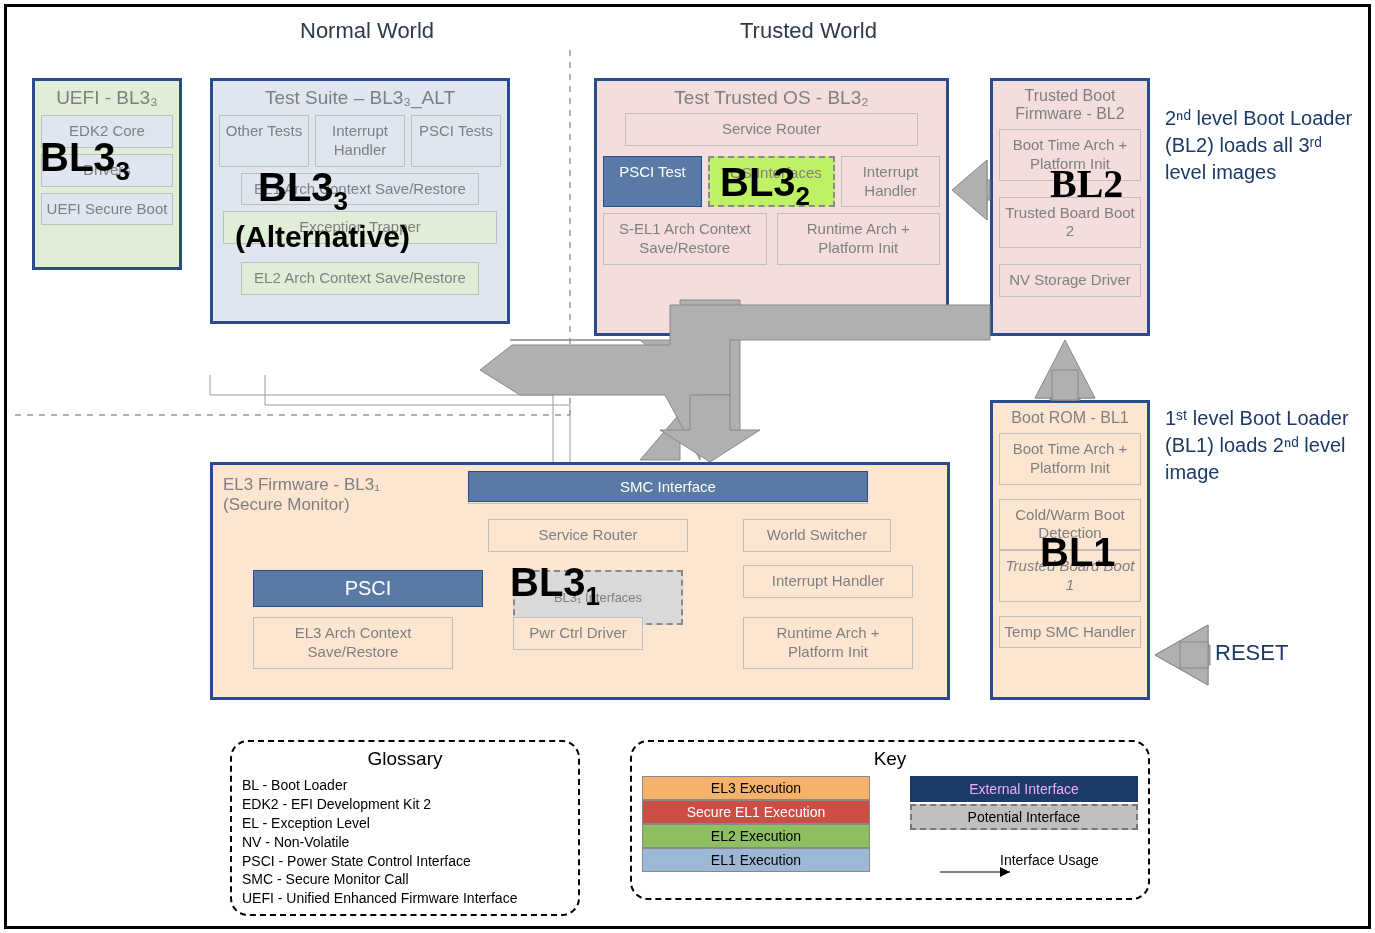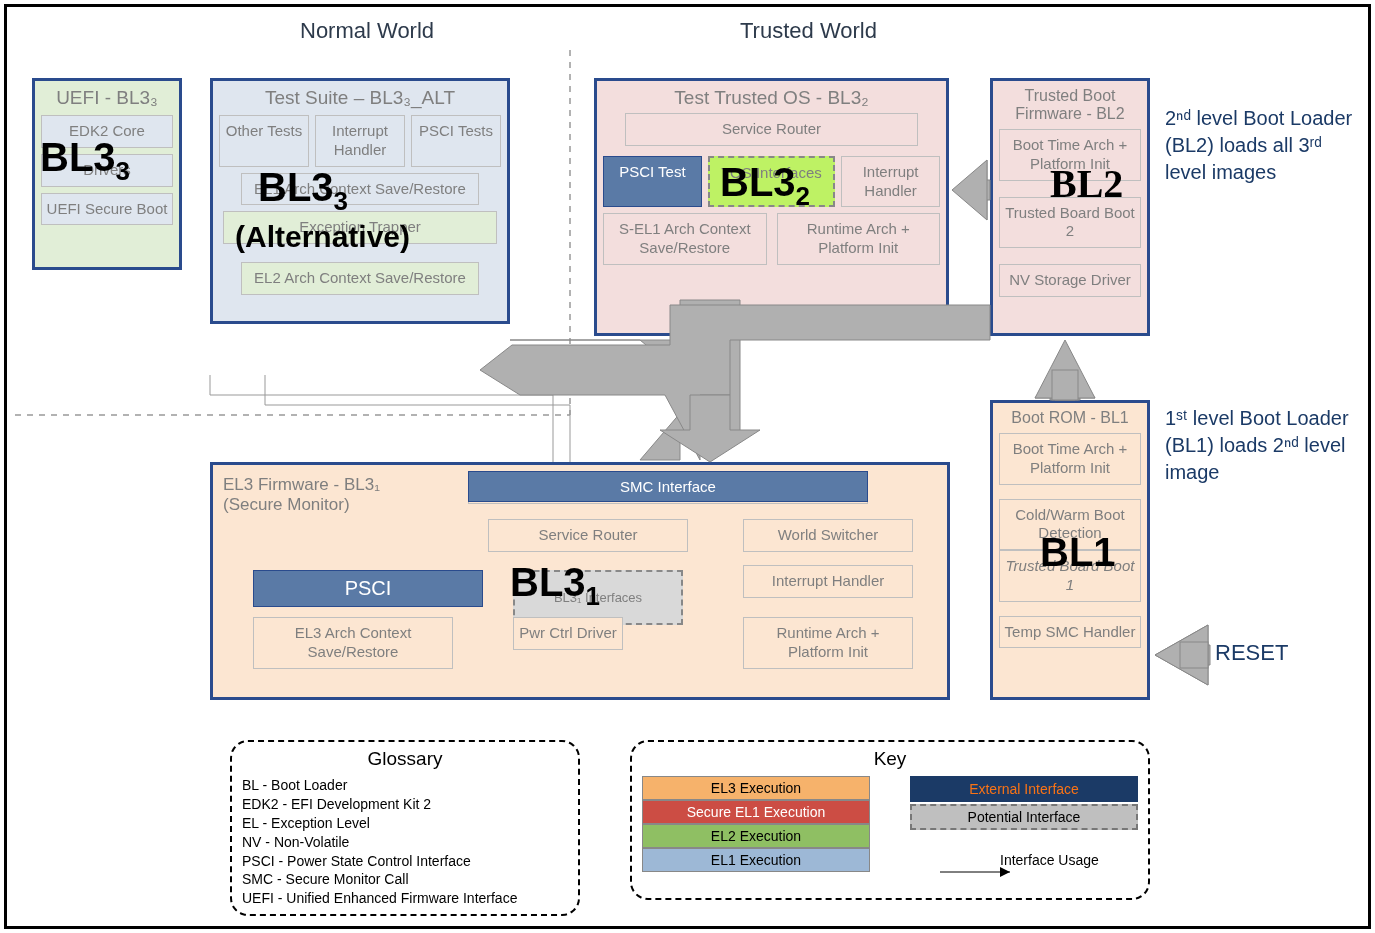--- a/index.html
+++ b/index.html
@@ -90,26 +90,26 @@
   </div>
 </div>
 
 <div class="container orange" style="left:210px;top:462px;width:740px;height:238px;">
   <div style="position:absolute;left:10px;top:10px;color:#7f7f7f;font-size:17px;">
     <span>EL3 Firmware - BL3₁</span><br><span>(Secure Monitor)</span>
   </div>
   <div style="position:absolute;left:255px;top:6px;width:400px;" class="cbox" style2="">SMC Interface</div>
   <div style="position:absolute;left:255px;top:6px;width:400px;background:#5a7aa6;color:#fff;border:1px solid #2a4b8d;padding:6px;text-align:center;font-size:15px;">SMC Interface</div>
   <div class="cbox orange" style="position:absolute;left:275px;top:54px;width:200px;">Service Router</div>
-  <div class="cbox orange" style="position:absolute;left:530px;top:54px;width:170px;">World Switcher</div>
+  <div class="cbox orange" style="position:absolute;left:530px;top:54px;width:148px;">World Switcher</div>
   <div style="position:absolute;left:40px;top:105px;width:230px;background:#5a7aa6;color:#fff;border:1px solid #2a4b8d;padding:6px;text-align:center;font-size:20px;">PSCI</div>
   <div style="position:absolute;left:300px;top:105px;width:170px;background:#d9d9d9;border:2px dashed #888;color:#7f7f7f;padding:18px;text-align:center;font-size:13px;">BL3₁ Interfaces</div>
   <div class="cbox orange" style="position:absolute;left:530px;top:100px;width:170px;">Interrupt Handler</div>
   <div class="cbox orange" style="position:absolute;left:40px;top:152px;width:200px;">EL3 Arch Context Save/Restore</div>
-  <div class="cbox orange" style="position:absolute;left:300px;top:152px;width:110px;">Pwr Ctrl Driver</div>
+  <div class="cbox orange" style="position:absolute;left:300px;top:152px;width:130px;">Pwr Ctrl Driver</div>
   <div class="cbox orange" style="position:absolute;left:530px;top:152px;width:170px;">Runtime Arch + Platform Init</div>
 </div>
 
 <div class="container orange" style="left:990px;top:400px;width:160px;height:300px;">
   <div class="ctitle" style="font-size:16px;">Boot ROM - BL1</div>
   <div style="padding:6px;">
     <div class="cbox orange">Boot Time Arch + Platform Init</div>
     <div class="cbox orange" style="margin-top:14px;">Cold/Warm Boot Detection</div>
     <div class="cbox orange" style="font-style:italic;">Trusted Board Boot 1</div>
     <div class="cbox orange" style="margin-top:14px;">Temp SMC Handler</div>
@@ -167,18 +167,18 @@
 <div class="dashedbox" style="left:630px;top:740px;width:520px;height:160px;">
   <div class="keytitle">Key</div>
   <div style="display:flex;gap:40px;">
     <div style="flex:1;">
       <div class="keyrow" style="background:#f6b26b;">EL3 Execution</div>
       <div class="keyrow" style="background:#cc4d44;color:#fff;">Secure EL1 Execution</div>
       <div class="keyrow" style="background:#8fbf63;">EL2 Execution</div>
       <div class="keyrow" style="background:#9db8d6;">EL1 Execution</div>
     </div>
     <div style="flex:1;">
-      <div class="keyrow" style="background:#1b3a66;color:#f97316;border:2px solid #1b3a66;">External Interface</div>
+      <div class="keyrow" style="background:#1b3a66;color:#f0abfc;border:2px solid #1b3a66;">External Interface</div>
       <div class="keyrow" style="background:#bfbfbf;border:2px dashed #777;margin-top:2px;">Potential Interface</div>
       <div style="margin-top:22px;font-size:14px;padding-left:90px;">Interface Usage</div>
     </div>
   </div>
 </div>
 
 </body></html>

